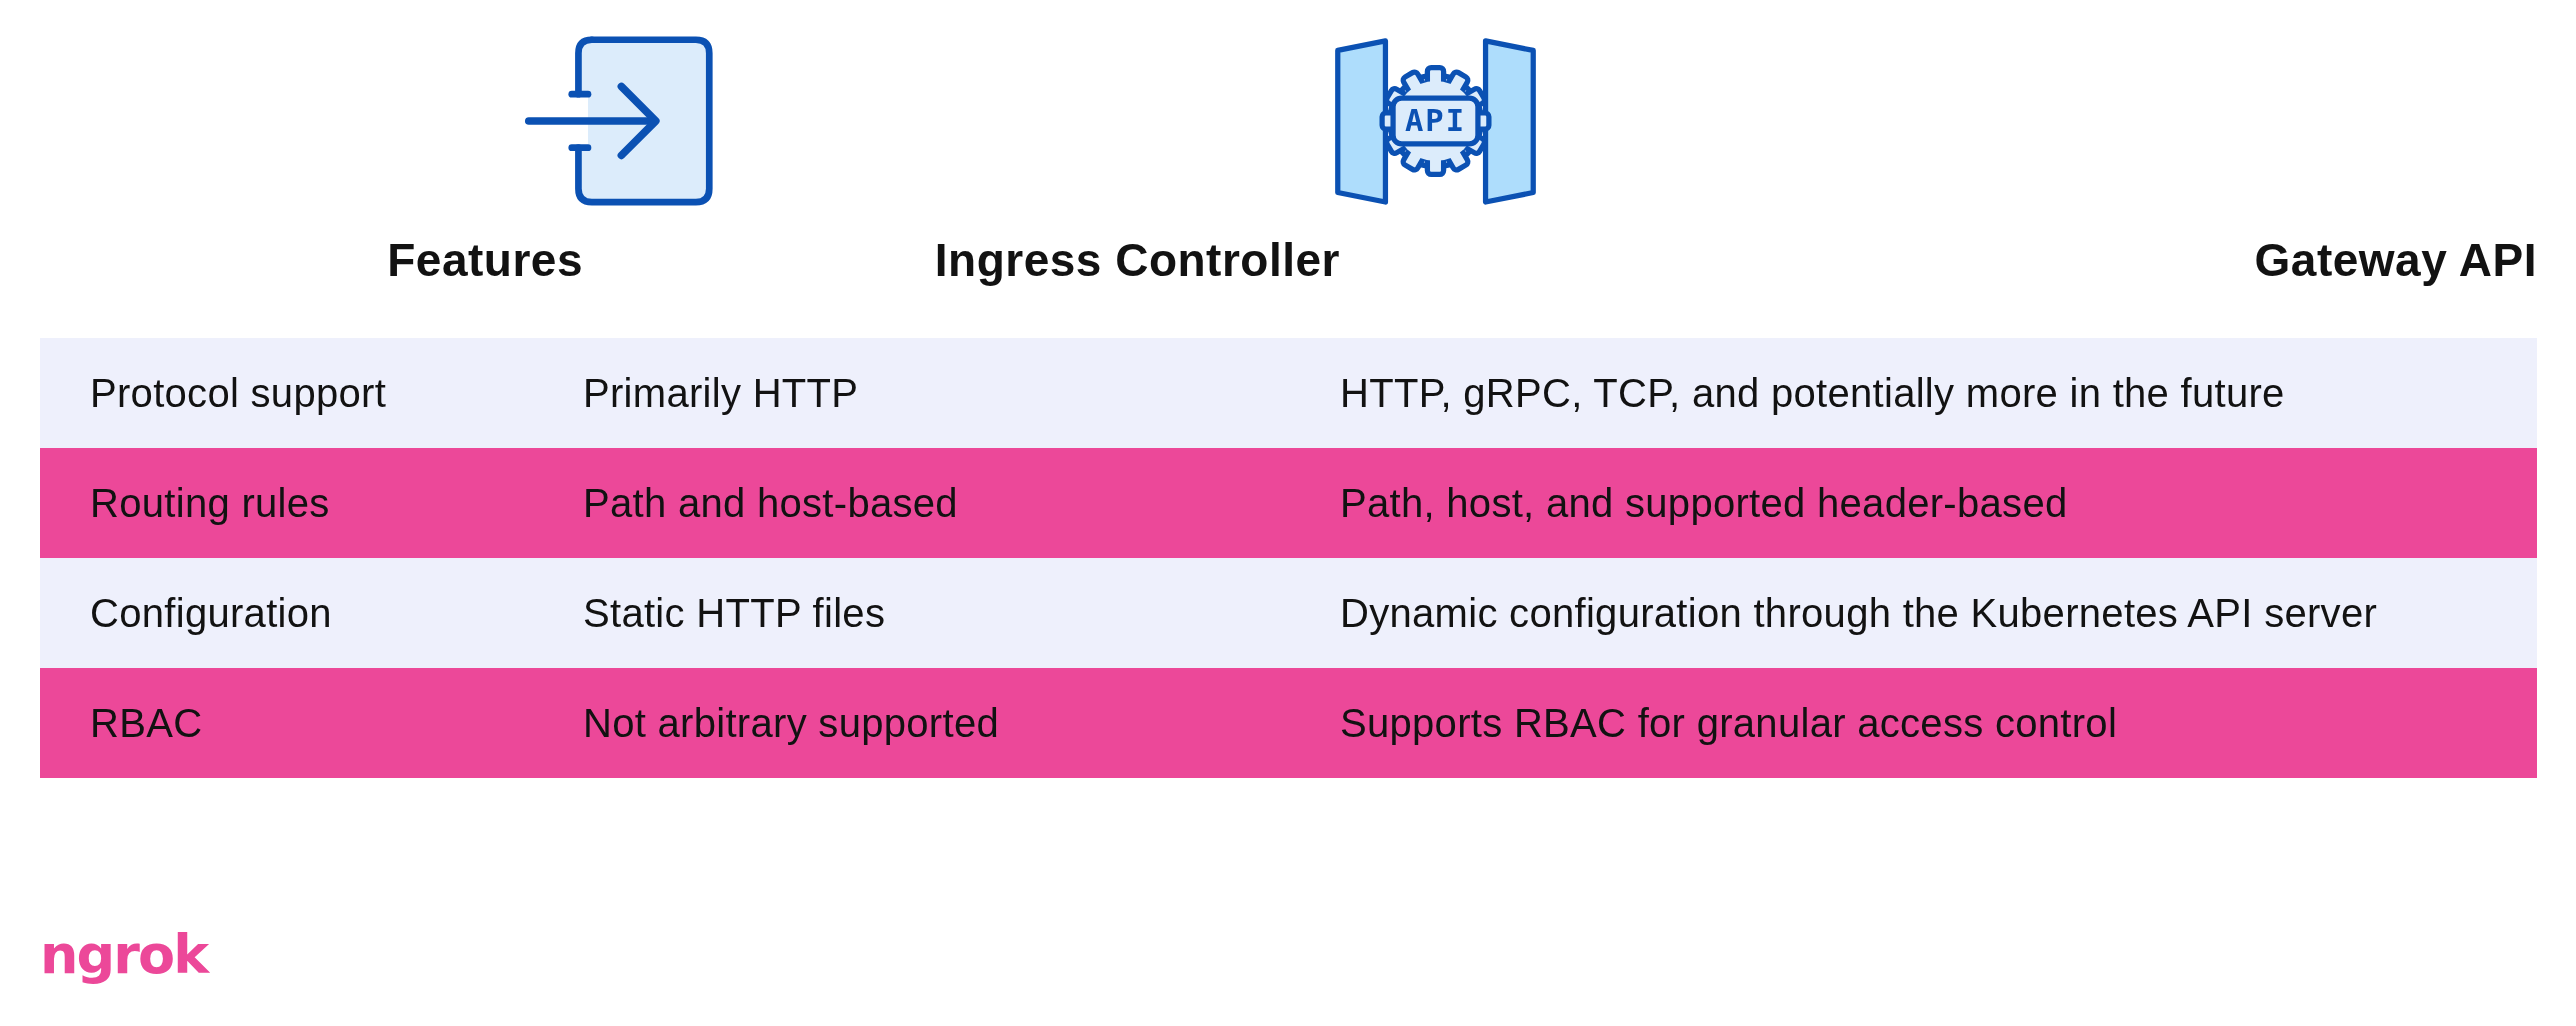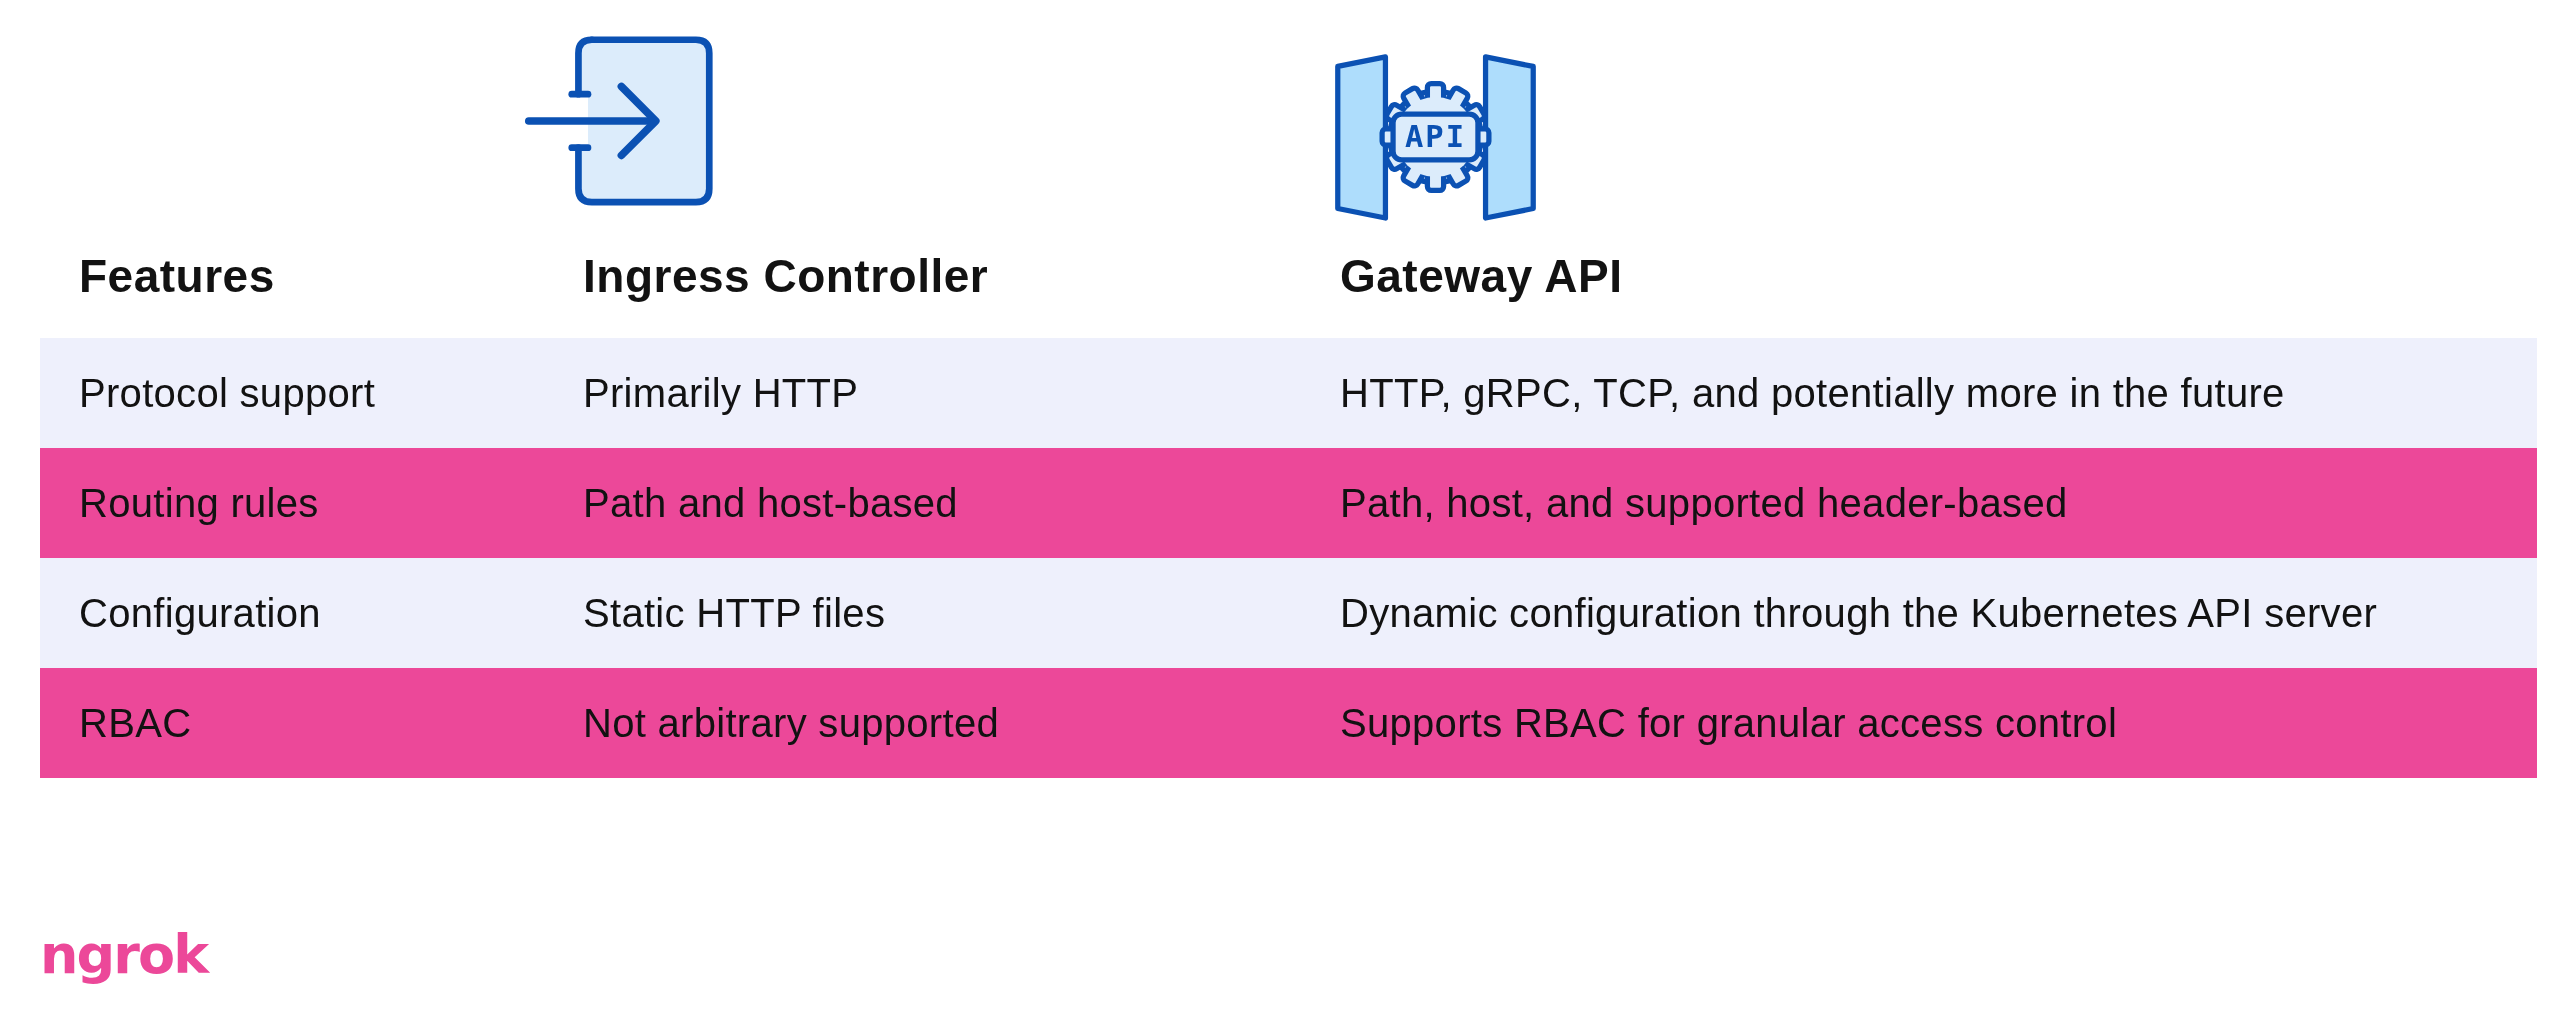--- a/index.html
+++ b/index.html
@@ -7,39 +7,39 @@
   .canvas {
     position:relative;
     width:2576px; height:1026px;
     background:#ffffff;
     font-family:"Liberation Sans", sans-serif;
     color:#121212;
     overflow:hidden;
   }
   .icon-wrap { position:absolute; }
   .icon-ingress { left:524px; top:34px; width:191px; height:172px; }
-  .icon-gateway { left:1333px; top:50px; width:205px; height:174px; }
+  .icon-gateway { left:1333px; top:34px; width:205px; height:174px; }
 
   .header-row {
-    position:absolute; left:40px; top:235px; width:2497px; height:82px;
-    display:grid; grid-template-columns:543px 757px 1fr; align-items:center;
+    position:absolute; left:40px; top:219px; width:2497px; height:82px;
+    display:grid; grid-template-columns:543px 757px 1fr; align-items:center;text-align:right;
   }
   .header-cell { font-size:46px; font-weight:bold; letter-spacing:0.5px; }
   .header-cell.first { padding-left:39px; }
 
   .table {
     position:absolute; left:40px; top:338px; width:2497px;
   }
   .t-row {
     display:grid; grid-template-columns:543px 757px 1fr;
     align-items:center; height:110px; background:#ec4899;
   }
   .t-row:nth-child(odd) { background:#eef0fc; }
   .t-cell { font-size:40px; font-weight:500; letter-spacing:0.3px; }
-  .t-cell.first { padding-left:39px; }
+  .t-cell.first { padding-left:50px; }
 
   .logo {
     position:absolute; left:40px; top:923px;
     font-family:"DejaVu Sans", sans-serif;
     font-weight:bold; font-size:54px; letter-spacing:-1.9px;
     color:#ec4899;
   }
 
   .api-badge-text {
     font-family:"DejaVu Sans Mono", monospace;

